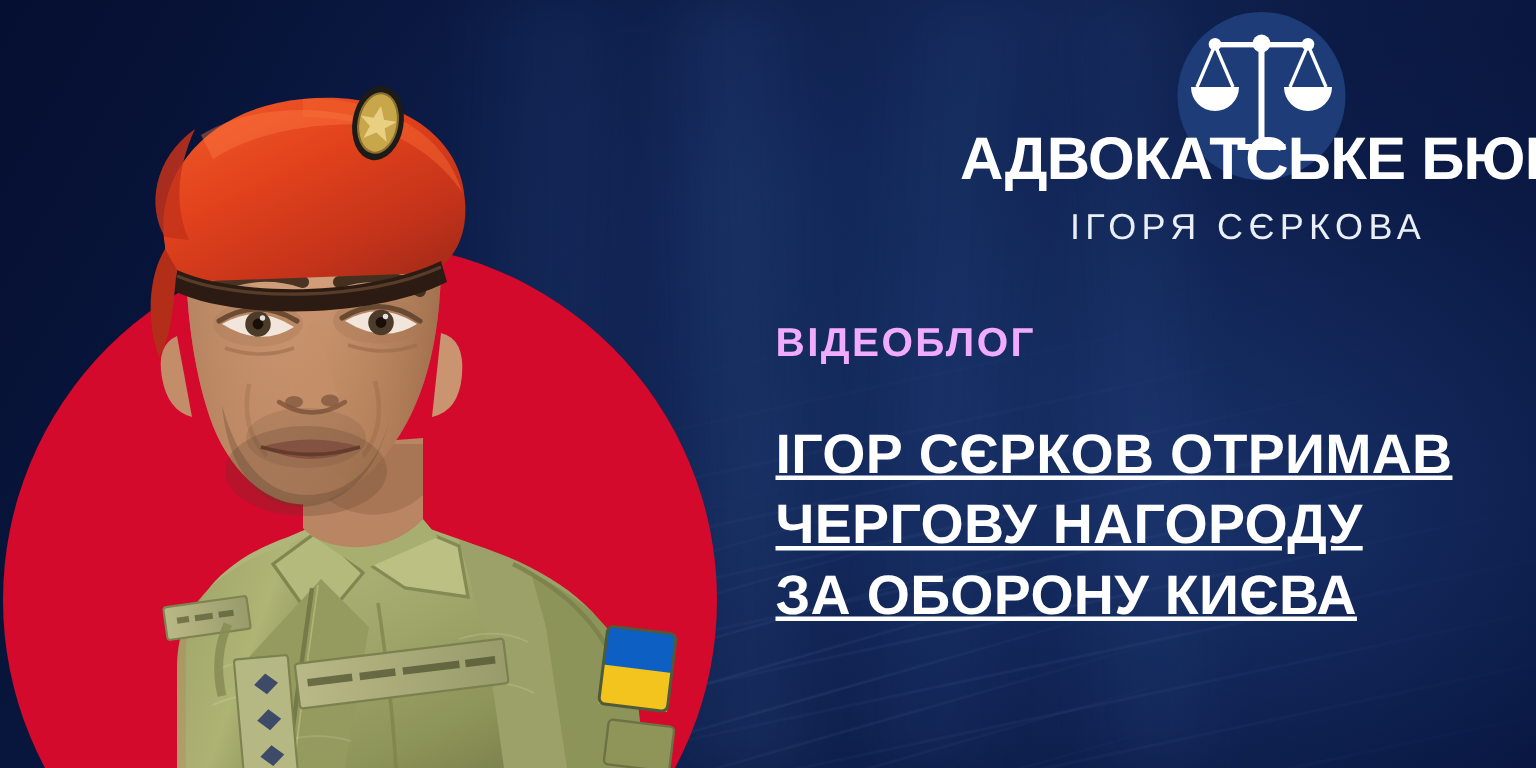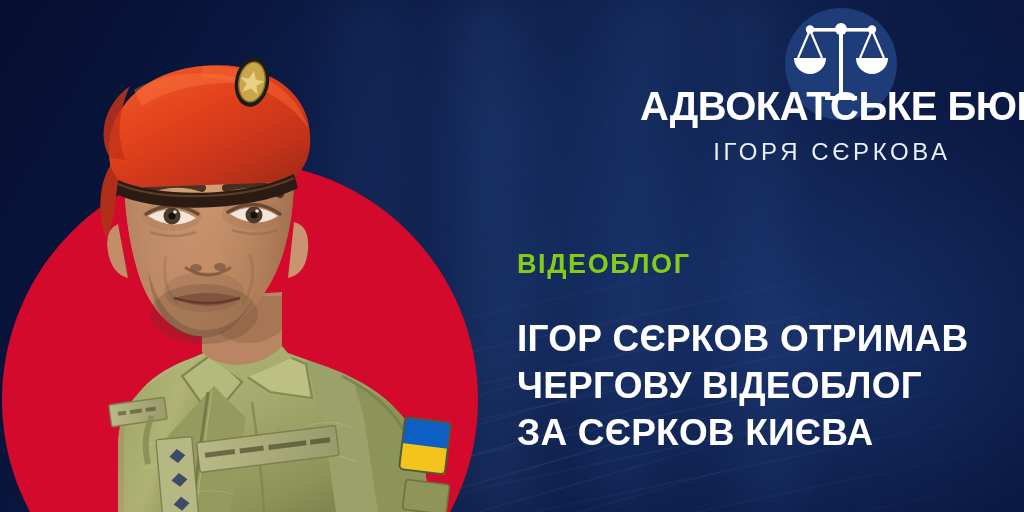--- a/index.html
+++ b/index.html
@@ -114,32 +114,31 @@
     letter-spacing:3.6px;
     line-height:24px;
     white-space:nowrap;
   }
 
   
   #copy { position:absolute; left:517px; top:212px; width:470px; }
   #kicker {
     font-size:27px; font-weight:bold;
     letter-spacing:1.6px;
-    color:#84cc16;
+    color:#f0abfc;
     line-height:32px;
-    margin-top:36px;
   }
   #headline {
     margin-top:35px;
     font-size:37px; font-weight:bold;
     color:#ffffff;
     line-height:47px;
     letter-spacing:0.2px;
   }
-  #headline .ln { display:block; white-space:nowrap; }
+  #headline .ln { display:block; white-space:nowrap;text-decoration:underline; }
 </style>
 </head>
 <body>
 
 <div id="stage">
 
   <div id="bg-base"></div>
   <div id="bg-columns"></div>
   <div id="bg-streaks"></div>
   <div id="bg-streaks-2"></div>
@@ -366,18 +365,18 @@
       </svg>
     </div>
     <div id="logo-title">АДВОКАТСЬКЕ БЮРО</div>
     <div id="logo-sub">ІГОРЯ СЄРКОВА</div>
   </div>
 
   <div id="copy">
     <div id="kicker">ВІДЕОБЛОГ</div>
     <div id="headline">
       <span class="ln">ІГОР СЄРКОВ ОТРИМАВ</span>
-      <span class="ln">ЧЕРГОВУ ВІДЕОБЛОГ</span>
-      <span class="ln">ЗА СЄРКОВ КИЄВА</span>
+      <span class="ln">ЧЕРГОВУ НАГОРОДУ</span>
+      <span class="ln">ЗА ОБОРОНУ КИЄВА</span>
     </div>
   </div>
 
 </div>
 
 </body></html>

